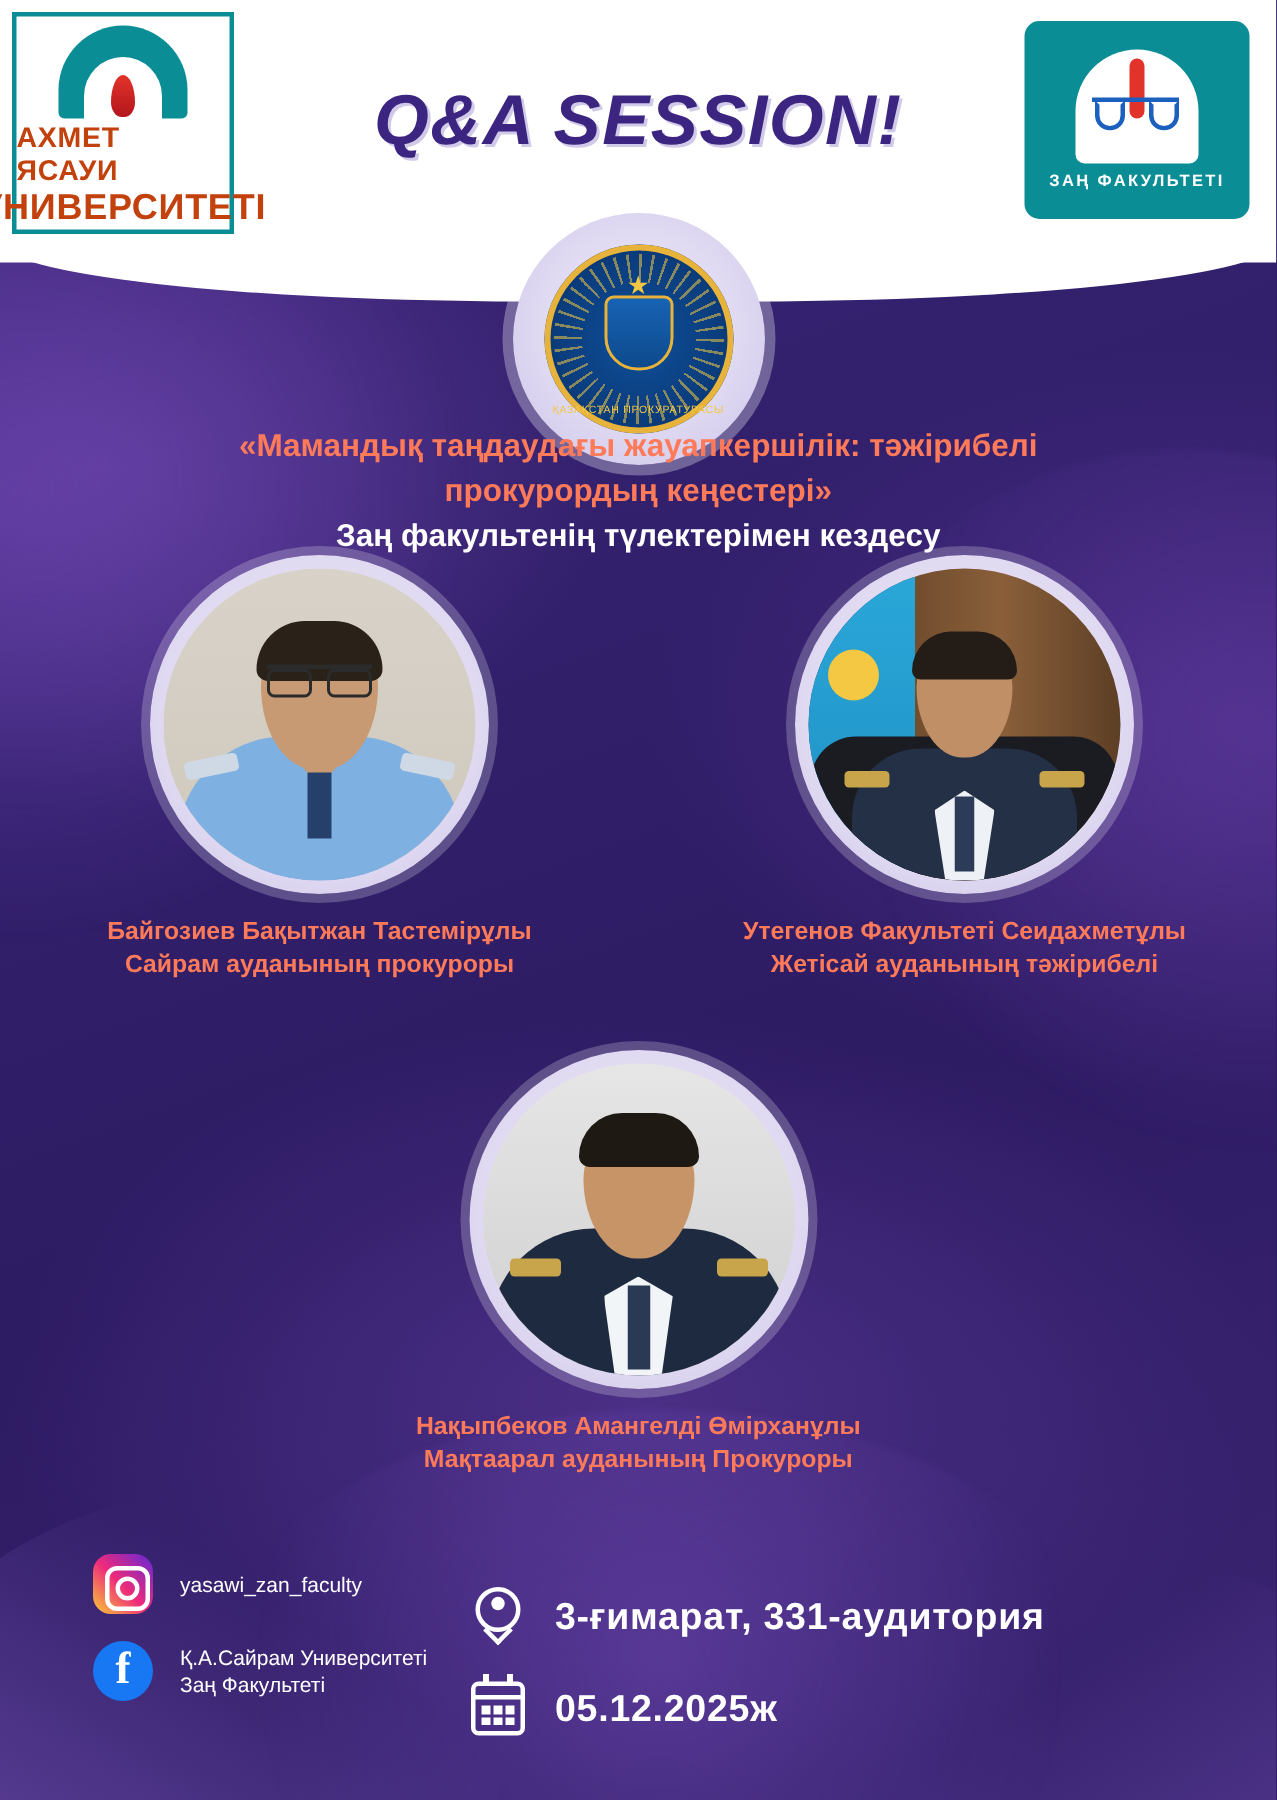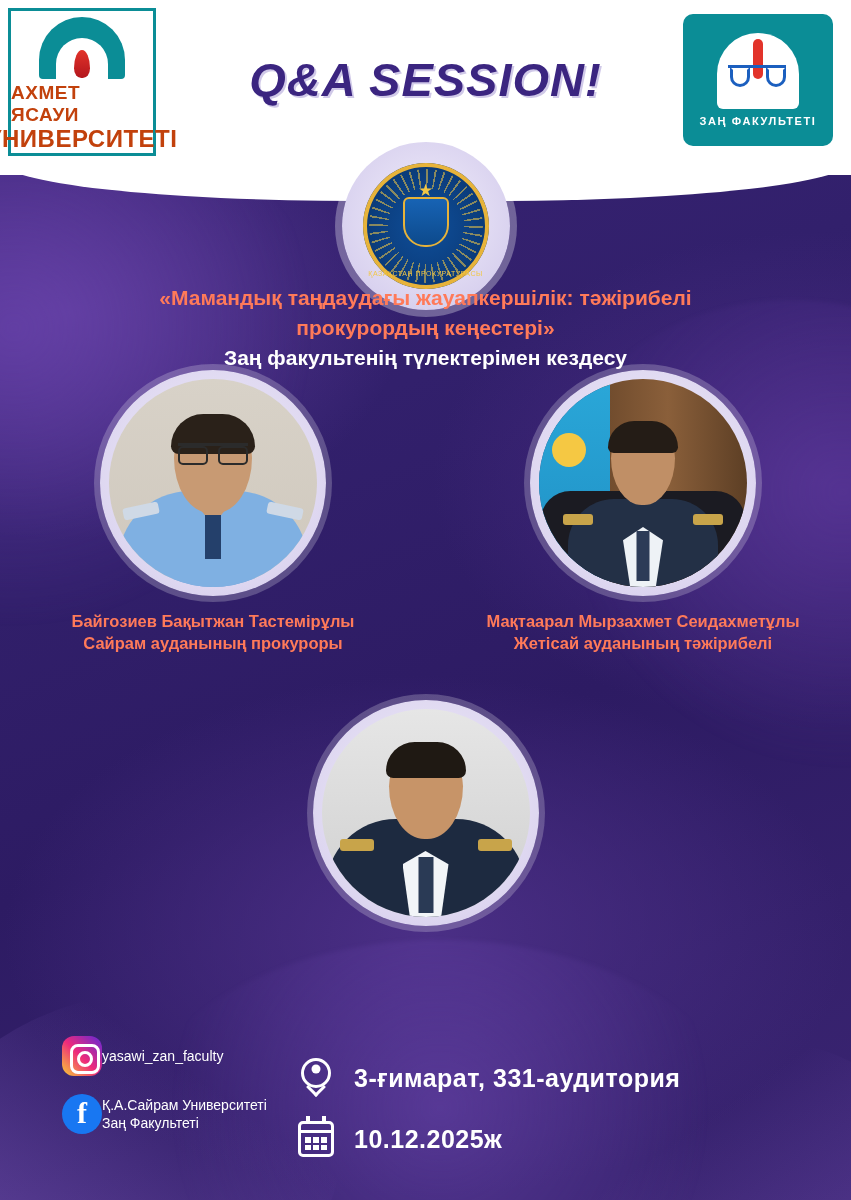--- a/index.html
+++ b/index.html
@@ -286,23 +286,23 @@
     border: 3px solid #fff; border-radius: 50%;
   }
   .fb-icon {
     width: 40px; height: 40px; border-radius: 50%;
     background: #1877f2; position: relative; flex: 0 0 auto;
   }
   .fb-icon span {
     position: absolute; left: 0; right: 0; top: 2px; text-align: center;
     color: #fff; font-size: 30px; font-weight: bold; font-family: "Liberation Serif", serif;
   }
-  .social-text { color: #ffffff; font-size: 14px; margin-left: 0; line-height: 1.3; }
-
-  .details { position: absolute; left: 294px; bottom: 22px; }
+  .social-text { color: #ffffff; font-size: 14px; margin-left: 18px; line-height: 1.3; }
+
+  .details { position: absolute; left: 310px; bottom: 22px; }
   .detail-row { display: flex; align-items: center; margin-bottom: 17px; }
   .d-icon { width: 44px; height: 44px; flex: 0 0 auto; position: relative; }
   .d-text { color: #ffffff; font-size: 25px; font-weight: bold; margin-left: 16px; letter-spacing: .5px; }
 
   .pin { width: 30px; height: 40px; margin: 2px auto 0; position: relative; }
   .pin .body {
     width: 30px; height: 30px; border: 3.5px solid #fff; border-radius: 50% 50% 50% 50%;
     box-sizing: border-box;
   }
   .pin .tipd {
@@ -410,37 +410,41 @@
         <div class="torso"></div>
         <div class="epaul l"></div>
         <div class="epaul r"></div>
         <div class="shirt"></div>
         <div class="tie"></div>
         <div class="head"></div>
         <div class="hair"></div>
       </div>
     </div>
     <div class="name">
-      <div>Мақтаарал Мырзахмет Сеидахметұлы</div>
+      <div>Утегенов Факультеті Сеидахметұлы</div>
       <div>Жетісай ауданының тәжірибелі</div>
     </div>
   </div>
 
   <div class="speaker s3">
     <div class="photo-frame">
       <div class="photo p3">
         <div class="torso"></div>
         <div class="epaul l"></div>
         <div class="epaul r"></div>
         <div class="shirt"></div>
         <div class="tie"></div>
         <div class="head"></div>
         <div class="hair"></div>
       </div>
     </div>
+    <div class="name">
+      <div>Нақыпбеков Амангелді Өмірханұлы</div>
+      <div>Мақтаарал ауданының Прокуроры</div>
+    </div>
   </div>
 
   <div class="footer">
     <div class="social">
       <div class="social-row">
         <div class="ig-icon"></div>
         <div class="social-text">yasawi_zan_faculty</div>
       </div>
       <div class="social-row">
         <div class="fb-icon">
@@ -474,17 +478,17 @@
             <div class="grid">
                 <i></i>
                 <i></i>
                 <i></i>
                 <i></i>
                 <i></i>
                 <i></i>
               </div>
           </div>
         </div>
-        <div class="d-text">10.12.2025ж</div>
+        <div class="d-text">05.12.2025ж</div>
       </div>
     </div>
   </div>
 </div>
 
 </body></html>

